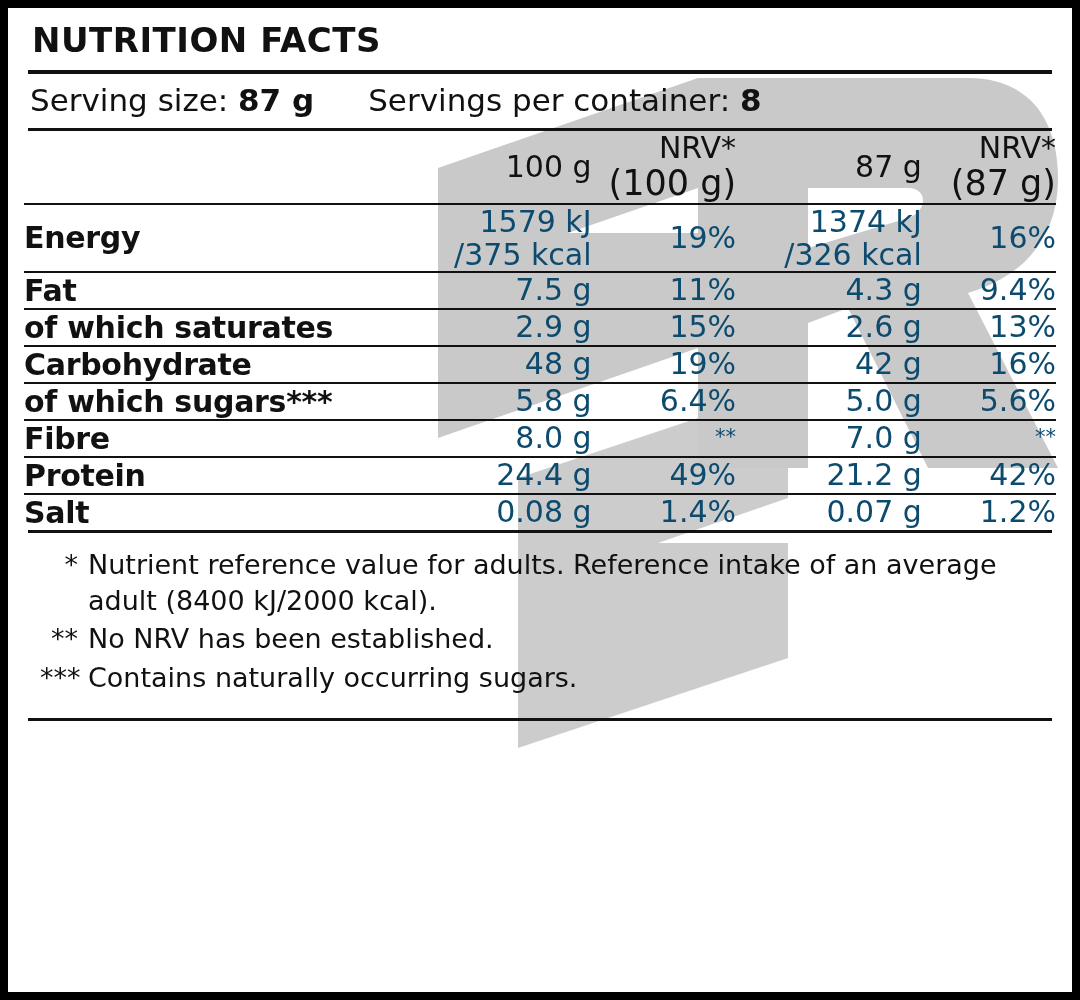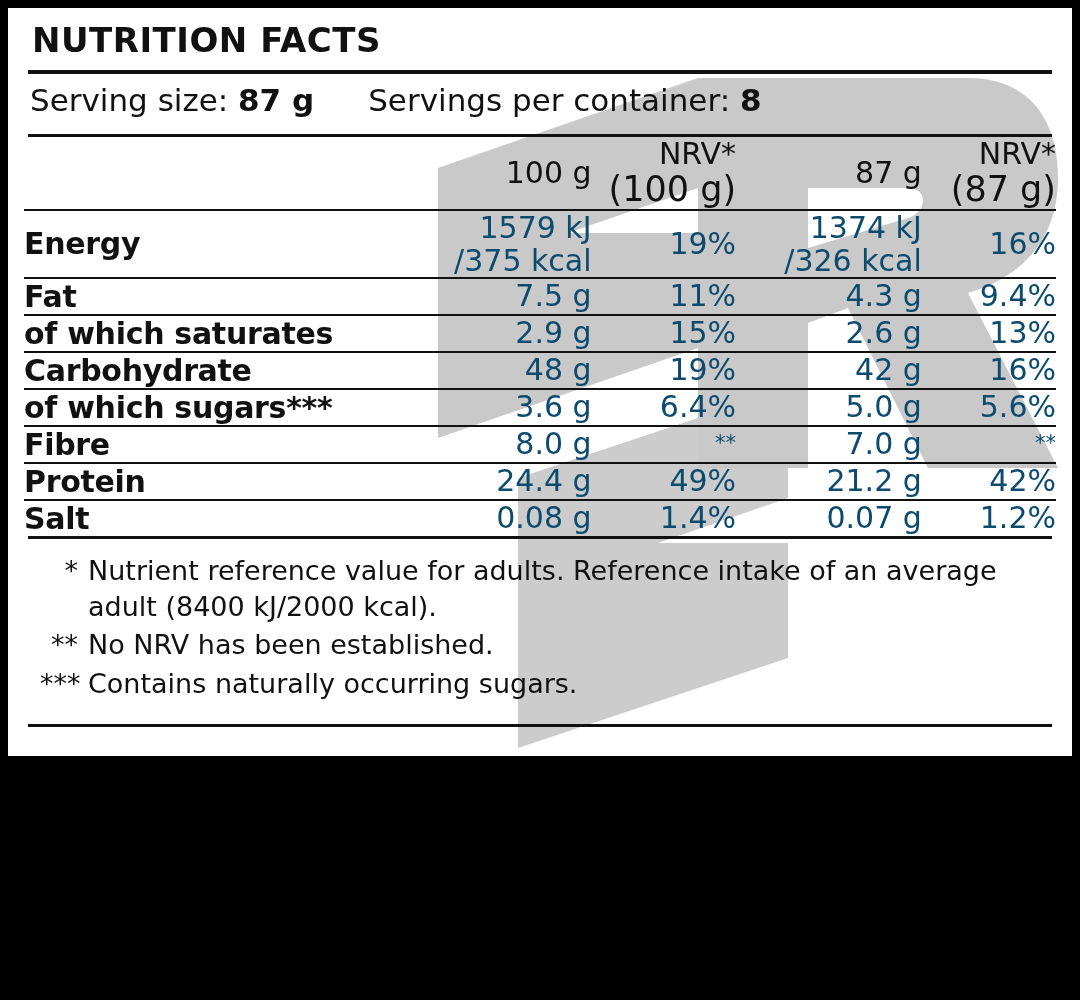--- a/index.html
+++ b/index.html
@@ -11,21 +11,21 @@
     width: 1080px;
     height: 1000px;
     overflow: hidden;
     font-family: "DejaVu Sans", sans-serif;
   }
   .panel {
     position: absolute;
     left: 8px;
     top: 8px;
     width: 1064px;
-    height: 748px;
+    height: 984px;
     background: #ffffff;
     overflow: hidden;
   }
   
   .watermark {
     position: absolute;
     left: 360px;
     top: 40px;
     width: 700px;
     height: 760px;
@@ -59,21 +59,21 @@
     border-collapse: collapse;
     table-layout: fixed;
   }
   table.nf td, table.nf th {
     padding: 0;
     vertical-align: middle;
   }
   .serving-row {
     display: flex;
     align-items: baseline;
-    padding: 8px 6px 16px 6px;
+    padding: 8px 6px 10px 6px;
     font-size: 31px;
     color: #111;
   }
   .serving-row .lbl { font-weight: normal; }
   .serving-row .val { font-weight: bold; }
   .serving-left { margin-right: 54px; }
   .hdr td {
     font-size: 30px;
     color: #111;
     text-align: right;
@@ -223,21 +223,21 @@
       <tr class="rowline">
         <td class="nut-name">Carbohydrate</td>
         <td class="nut-val">48 g</td>
         <td class="nut-val">19%</td>
         <td class="nut-val">42 g</td>
         <td class="nut-val">16%</td>
       </tr>
 
       <tr class="rowline">
         <td class="nut-name">of which sugars***</td>
-        <td class="nut-val">3.6 g</td>
+        <td class="nut-val">5.8 g</td>
         <td class="nut-val">6.4%</td>
         <td class="nut-val">5.0 g</td>
         <td class="nut-val">5.6%</td>
       </tr>
 
       <tr class="rowline">
         <td class="nut-name">Fibre</td>
         <td class="nut-val">8.0 g</td>
         <td class="nut-val small">**</td>
         <td class="nut-val">7.0 g</td>

